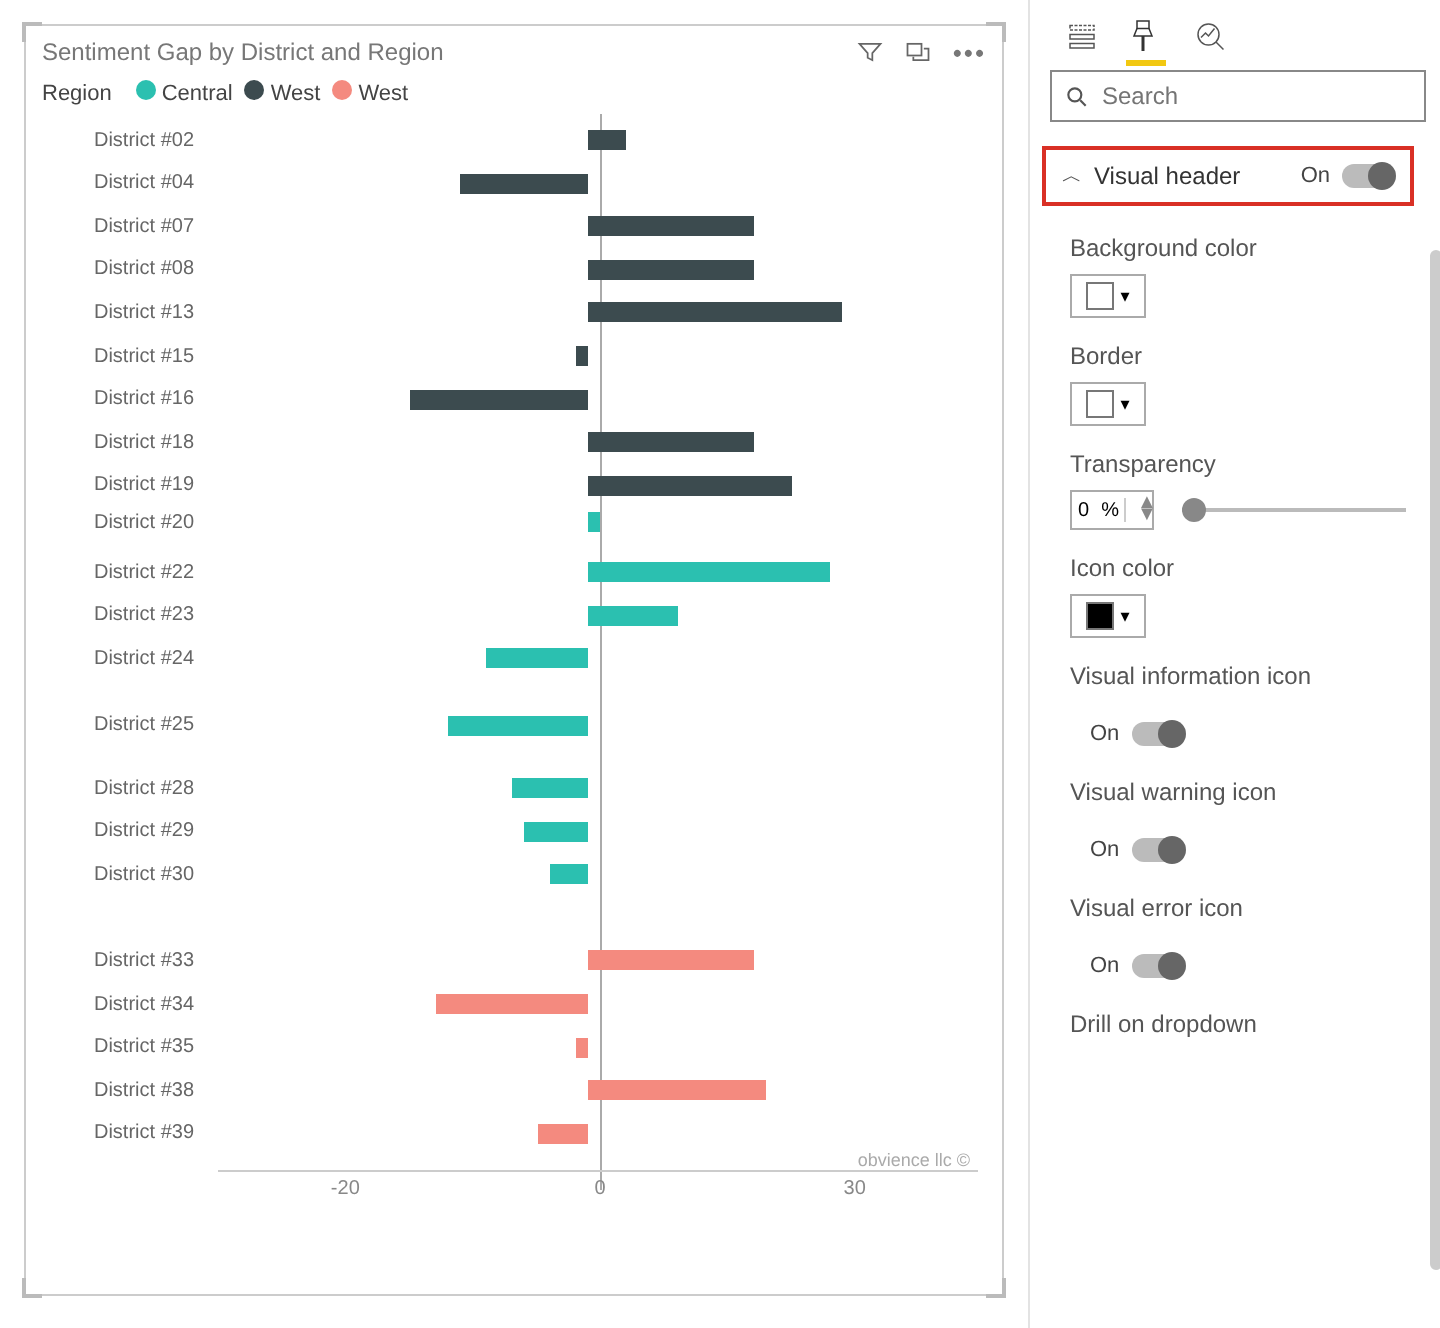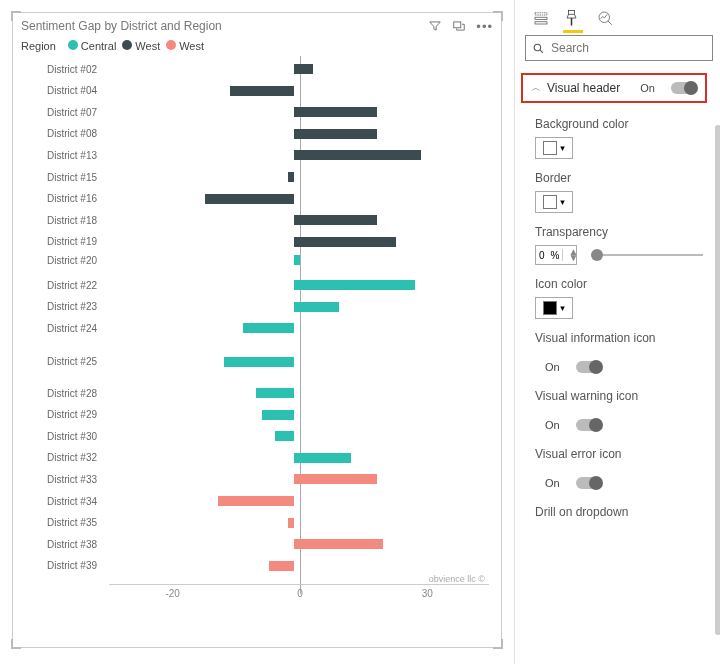--- a/index.html
+++ b/index.html
@@ -34,21 +34,21 @@
   .tab-icon { width:20px; height:20px; display:flex; align-items:center; justify-content:center; }
   .tab-underline { height:3px; width:20px; background:#f2c811; margin-top:2px;}
   .search-wrap { padding:0px 10px 8px 10px; }
   .search-box { display:flex; align-items:center; border:1px solid #888; height:26px; padding:0 6px; gap:6px;}
   .search-box input { border:none; outline:none; font-size:12px; flex:1; }
   .panel-scroll { flex:1; overflow:hidden; position:relative; padding-right:10px;}
   .scrollbar { position:absolute; right:2px; top:56px; width:6px; height:510px; background:#ccc; border-radius:3px;}
   .section-head { border:2px solid #d93025; padding:6px 8px; margin:4px 6px 8px 6px; display:flex; align-items:center; gap:6px;}
   .section-head .chev { font-size:10px; color:#555;}
   .section-head .lbl { font-size:12px; color:#333; flex:1;}
-  .toggle-wrap { display:flex; align-items:center; gap:16px; font-size:11px; color:#444;}
+  .toggle-wrap { display:flex; align-items:center; gap:6px; font-size:11px; color:#444;}
   .toggle { position:relative; width:26px; height:12px; background:#bbb; border-radius:8px; }
   .toggle .knob { position:absolute; top:-1px; width:14px; height:14px; background:#666; border-radius:50%; right:-1px;}
   .prop { padding:6px 10px 6px 20px; }
   .prop-label { font-size:12px; color:#555; margin-bottom:6px; }
   .color-pick { width:38px; height:22px; border:1px solid #aaa; display:flex; align-items:center; justify-content:center; gap:3px; font-size:9px;}
   .color-sample { width:14px; height:14px; border:1px solid #777;}
   .spin { display:flex; align-items:center; gap:6px;}
   .spin-box { width:42px; height:20px; border:1px solid #aaa; display:flex; align-items:center;}
   .spin-box span { font-size:10px; padding:0 3px;}
   .spin-arrows{ display:flex; flex-direction:column; font-size:6px; line-height:6px; color:#888; border-left:1px solid #ccc; padding:0 2px;}
@@ -184,26 +184,20 @@
           <div class="row-bar-area">
             <div class="bar" style="background: rgb(43, 192, 176); left: 159.167px; width: 31.8333px;"></div>
           </div>
         </div>
         <div class="chart-row" style="top: 371.2px;">
           <div class="row-label">District #30</div>
           <div class="row-bar-area">
             <div class="bar" style="background: rgb(43, 192, 176); left: 171.9px; width: 19.1px;"></div>
           </div>
         </div>
-        <div class="chart-row" style="top: 392.8px;">
-          <div class="row-label">District #32</div>
-          <div class="row-bar-area">
-            <div class="bar" style="background: rgb(43, 192, 176); left: 191px; width: 57.3px;"></div>
-          </div>
-        </div>
         <div class="chart-row" style="top: 414.4px;">
           <div class="row-label">District #33</div>
           <div class="row-bar-area">
             <div class="bar" style="background: rgb(244, 138, 127); left: 191px; width: 82.7667px;"></div>
           </div>
         </div>
         <div class="chart-row" style="top: 436px;">
           <div class="row-label">District #34</div>
           <div class="row-bar-area">
             <div class="bar" style="background: rgb(244, 138, 127); left: 114.6px; width: 76.4px;"></div>

